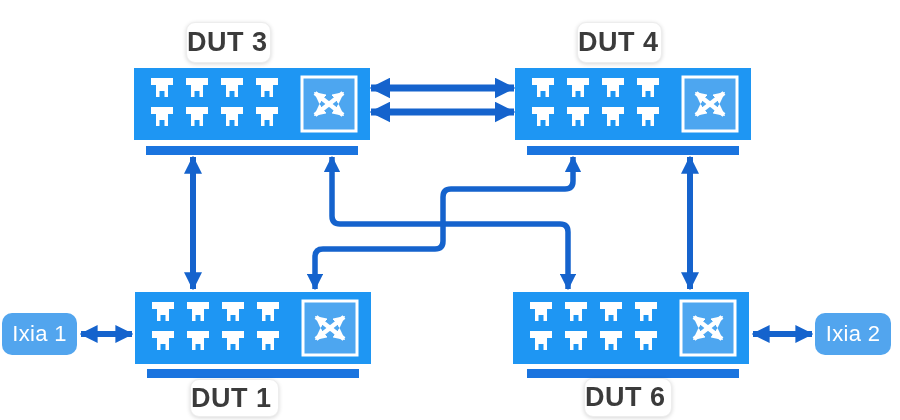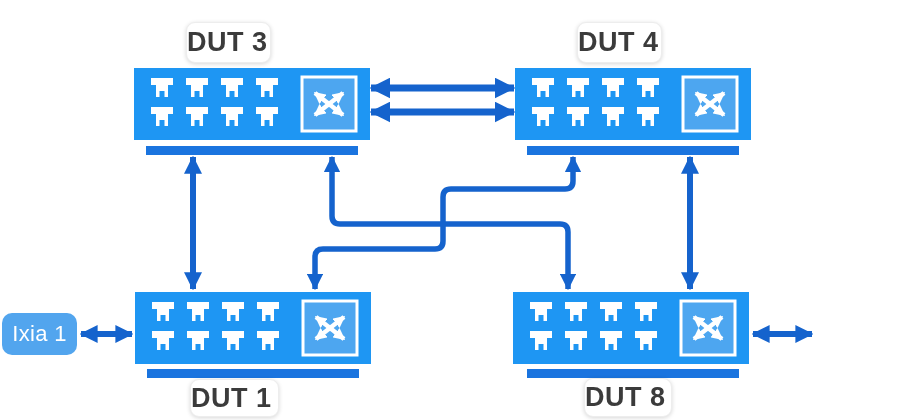--- a/index.html
+++ b/index.html
@@ -117,20 +117,23 @@
     <use href="#port" x="87" y="10" width="22" height="19"></use>
     <use href="#port" x="122" y="10" width="22" height="19"></use>
     <use href="#port" x="17" y="39" width="22" height="19"></use>
     <use href="#port" x="52" y="39" width="22" height="19"></use>
     <use href="#port" x="87" y="39" width="22" height="19"></use>
     <use href="#port" x="122" y="39" width="22" height="19"></use>
     <use href="#xbar" x="166" y="7" width="58" height="58"></use>
   </svg>
   <div class="switch-bar" style="left:527px;top:369px;width:212px"></div>
   <div class="dut-label" style="left:584px;top:378px;width:86px;height:37px">
-    <span>DUT 8</span>
+    <span>DUT 6</span>
   </div>
 
   <div class="ixia" style="left:2px;top:313px">
     <span>Ixia 1</span>
   </div>
+  <div class="ixia" style="left:815px;top:313px;width:76px">
+    <span>Ixia 2</span>
+  </div>
 
 </div>
 
 </body></html>

